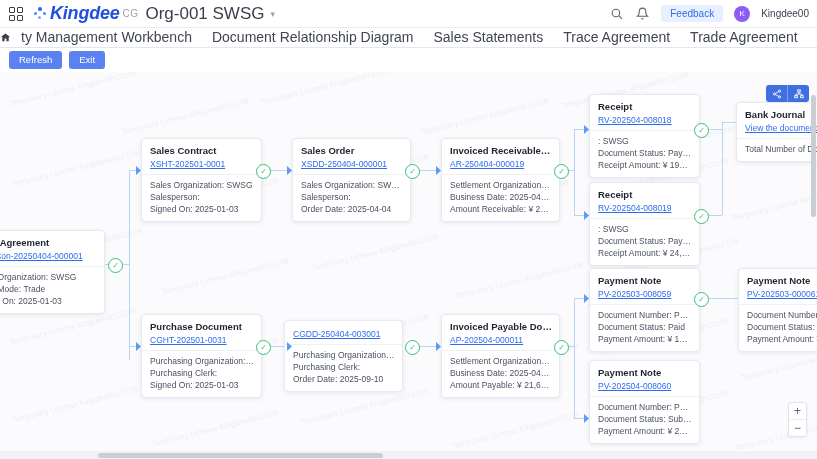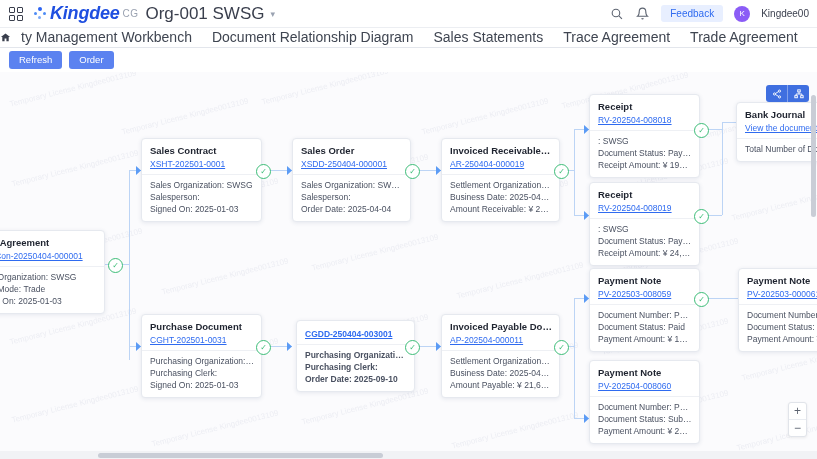--- a/index.html
+++ b/index.html
@@ -376,21 +376,21 @@
     <span class="tab">Trace Agreement</span>
     <span class="tab">Trade Agreement</span>
     <span class="tab">Sales Statements</span>
     <span class="tab">Trade Agreement</span>
     <span class="tab">Trade Agreement</span>
 
   </div>
 
   <div class="toolbar">
     <span class="btn-primary">Refresh</span>
-    <span class="btn-primary">Order</span>
+    <span class="btn-primary">Exit</span>
   </div>
 
   <div class="canvas">
 
     <div class="wm" style="left:8px;  top:12px;">Temporary License Kingdee0013109</div>
     <div class="wm" style="left:120px;top:40px;">Temporary License Kingdee0013109</div>
     <div class="wm" style="left:260px;top:10px;">Temporary License Kingdee0013109</div>
     <div class="wm" style="left:420px;top:40px;">Temporary License Kingdee0013109</div>
     <div class="wm" style="left:560px;top:14px;">Temporary License Kingdee0013109</div>
     <div class="wm" style="left:700px;top:44px;">Temporary License Kingdee0013109</div>
@@ -527,21 +527,21 @@
       <div class="n-title">Purchase Document</div>
       <a class="n-link">CGHT-202501-0031</a>
       <div class="n-sep"></div>
       <div class="n-row">Purchasing Organization: SWSG</div>
       <div class="n-row">Purchasing Clerk:</div>
       <div class="n-row">Signed On: 2025-01-03</div>
     </div>
     <div class="ncheck" style="left:256px; top:268px;">✓</div>
 
     <div class="nmark" style="left:287px; top:270px;"></div>
-    <div class="node" style="left:296px; top:248px; width:119px;font-weight:bold;">
+    <div class="node" style="left:284px; top:248px; width:119px;">
       <a class="n-link">CGDD-250404-003001</a>
       <div class="n-sep"></div>
       <div class="n-row">Purchasing Organization: SWSG</div>
       <div class="n-row">Purchasing Clerk:</div>
       <div class="n-row">Order Date: 2025-09-10</div>
     </div>
     <div class="ncheck" style="left:405px; top:268px;">✓</div>
 
     <div class="nmark" style="left:436px; top:270px;"></div>
     <div class="node" style="left:441px; top:242px; width:119px;">

